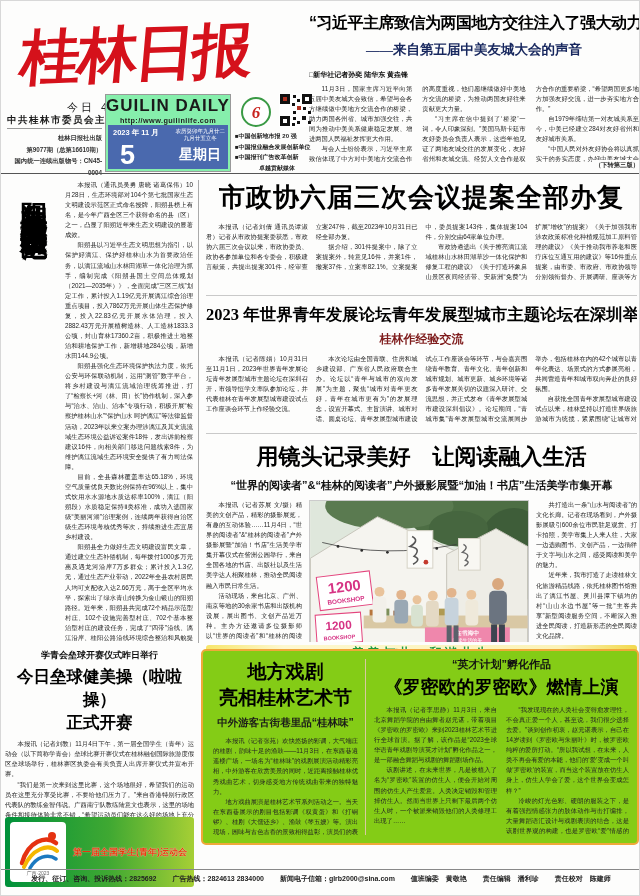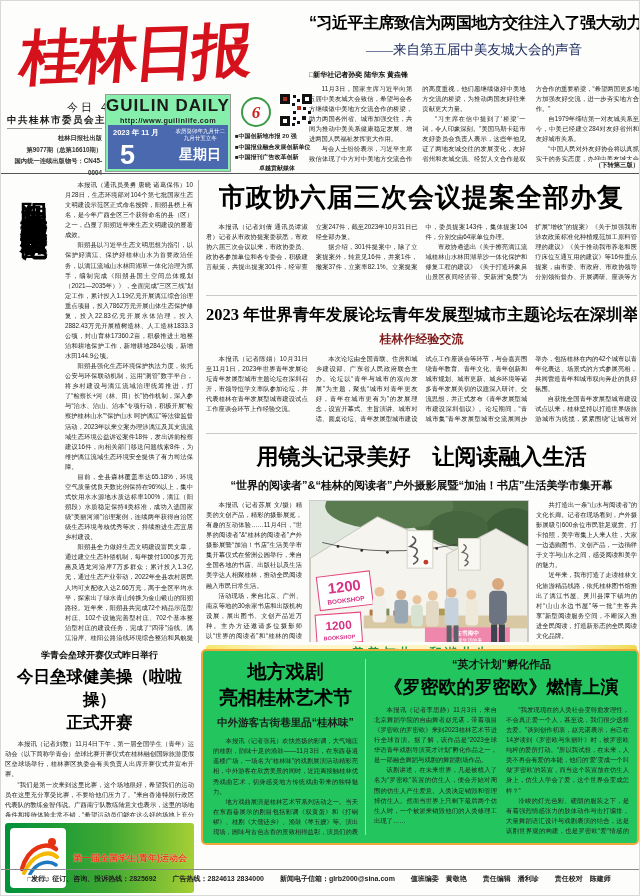--- a/index.html
+++ b/index.html
@@ -31,21 +31,21 @@
   .seal{position:absolute;left:240px;top:96px;width:30px;height:30px;border:2px solid #3a9a45;border-radius:50%;
         display:flex;align-items:center;justify-content:center;background:#fff;}
   .seal span{color:#c8241f;font-family:var(--serif);font-weight:900;font-style:italic;font-size:17px;line-height:1;}
   .qr{position:absolute;left:278px;top:92px;width:34px;height:34px;}
   .honors{position:absolute;left:234px;top:130px;width:84px;}
   .honors p{margin:0;font-size:6px;font-weight:bold;line-height:1.75;color:#222;white-space:nowrap;}
   .honors p:last-child{text-align:center;}
 
   .lead{position:absolute;left:308px;top:12px;width:330px;}
   .lead-h{font-size:16px;font-weight:900;text-align:center;letter-spacing:-0.5px;color:#000;white-space:nowrap;}
-  .lead-sub{font-size:13.5px;font-weight:normal;color:#17275e;text-align:center;margin-top:7px;font-family:var(--serif);}
+  .lead-sub{font-size:13.5px;font-weight:bold;color:#17275e;text-align:center;margin-top:7px;font-family:var(--serif);}
   .lead-byline{font-size:7px;font-weight:bold;margin-top:11px;color:#111;}
   .lead-cols{position:relative;margin-top:4px;height:86px;column-count:3;column-gap:10px;overflow:hidden;}
   .jump{position:absolute;right:0;bottom:0;background:#fdfdfc;font-size:6.3px;font-weight:bold;padding-left:3px;}
 
   .rule-masthead{position:absolute;left:0;top:172px;width:640px;height:1px;background:#555;}
 
   
   .bodytext{font-size:6.3px;line-height:1.6;text-align:justify;color:#222;}
   .bodytext p{margin:0;text-indent:2em;}
 
@@ -81,31 +81,31 @@
   .fb-l1{font-family:var(--serif);font-size:12.5px;font-weight:900;color:#1f9c3d;letter-spacing:3px;
          text-shadow:0 0 2px #ffffff;}
   .fb-l2{font-size:8px;font-weight:bold;color:#2b6cb0;letter-spacing:1px;}
 
   
   .bl{position:absolute;left:4px;top:648px;width:189px;}
   .kicker{font-size:9px;font-weight:bold;text-align:center;color:#111;}
   .bl-h{font-family:var(--serif);font-size:16.5px;font-weight:900;text-align:center;line-height:1.4;
         margin-top:3px;color:#000;}
   .bl-body{margin-top:5px;height:78px;overflow:hidden;}
-  .games-banner{margin-top:6px;height:70px;border-radius:3px;display:flex;align-items:center;
+  .games-banner{height:70px;border-radius:3px;display:flex;align-items:center;
      background:linear-gradient(90deg,#00913a,#3fa832 55%,#a6cf35);}
   .logo-box{width:56px;height:60px;background:#fff;border-radius:4px;margin-left:5px;flex:none;
             display:flex;flex-direction:column;align-items:center;justify-content:center;}
   .logo-box .lb-txt{font-size:5px;color:#666;margin-top:1px;}
   .gb-right{flex:1;text-align:center;}
   .gb-title{font-size:9px;font-weight:900;color:#e8380d;text-shadow:0 0 1px #fff;}
   .gb-sub{font-size:13px;font-weight:900;color:#ffe600;margin-top:7px;letter-spacing:2px;}
 
   
-  .box{position:absolute;left:200px;top:648px;width:438px;height:196px;background:#22c55e;
+  .box{position:absolute;left:200px;top:648px;width:438px;height:196px;background:#84cc16;
        border:2px solid #f0a83a;border-radius:5px;display:flex;}
   .drama{width:160px;padding:8px 5px 4px 10px;}
   .drama-h{font-family:var(--serif);font-size:19px;font-weight:900;text-align:center;line-height:1.35;color:#000;}
   .drama-sub{font-size:10.5px;font-weight:bold;text-align:center;margin-top:6px;white-space:nowrap;}
   .drama-body{margin-top:6px;height:102px;overflow:hidden;}
   .box-divider{width:1px;background:#d8c9a0;margin:8px 2px;}
   .romeo{flex:1;padding:6px 8px 4px 6px;}
   .romeo-kicker{font-size:11px;font-weight:bold;text-align:center;color:#111;}
   .romeo-h{font-family:var(--serif);font-size:18px;font-weight:900;text-align:center;margin-top:3px;color:#000;}
   .romeo-body{margin-top:6px;height:136px;column-count:2;column-gap:9px;overflow:hidden;}

